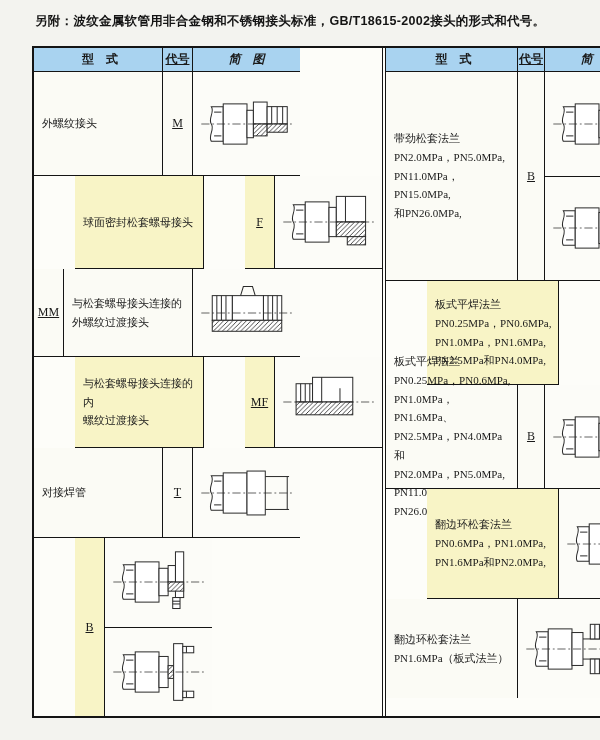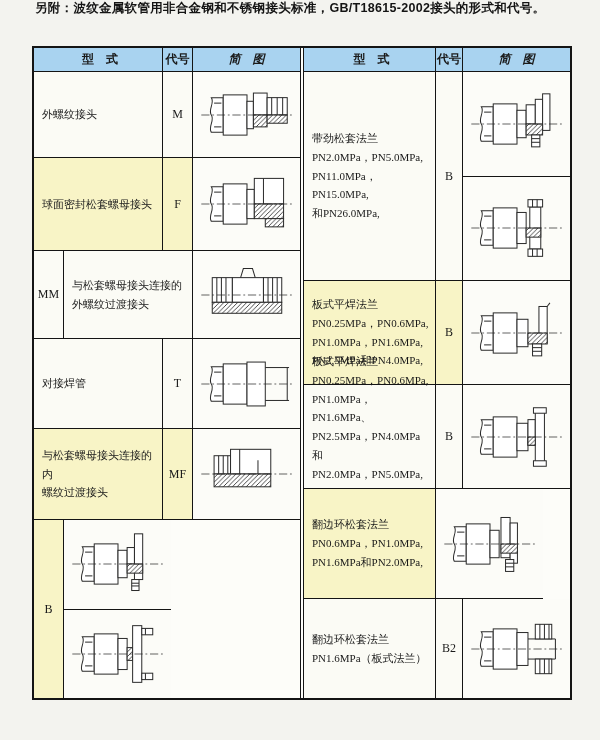--- a/index.html
+++ b/index.html
@@ -3,21 +3,21 @@
 <meta charset="utf-8">
 <style>
   html,body{margin:0;padding:0;}
   body{
     width:600px;height:740px;position:relative;overflow:hidden;
     background:#f3f3ef;
     font-family:"Liberation Serif","DejaVu Serif",serif;
     color:#1a1a1a;
   }
   .title{
-    position:absolute;left:35px;top:0;width:540px;
+    position:absolute;left:35px;top:13px;width:540px;
     font-family:"Liberation Sans","DejaVu Sans",sans-serif;
     font-weight:bold;font-size:12.5px;letter-spacing:.3px;color:#141414;
   }
   .tbl{
     position:absolute;left:32px;top:46px;
     display:flex;border:2px solid #141414;background:#fdfdf9;
   }
   .half{display:flex;flex-direction:column;}
   .vdivider{width:2px;background:#fdfdf9;border-left:1.6px solid #141414;border-right:1.6px solid #141414;}
   .hrow{display:flex;}
@@ -30,34 +30,35 @@
   .hrow.bottom .c{border-bottom:none;}
   .type{
     width:129px;display:flex;align-items:center;
     padding:3px 4px 3px 8px;font-size:11px;line-height:1.7;
     white-space:pre-line;
   }
   .right .type{width:132px;}
   .code{
     width:30px;display:flex;align-items:center;justify-content:center;
     font-size:12px;
+    text-decoration:underline;
   }
   .right .code{width:27px;}
   .diag{
     width:107px;background:#fcfcf8;padding:0;
     display:flex;flex-direction:column;align-items:stretch;justify-content:center;font-style:italic;
   }
   .dwrap{flex:1;display:flex;align-items:center;justify-content:center;min-height:0;}
   .dwrap + .dwrap{border-top:1.2px solid #141414;}
   .header .c{
     height:24px;background:#a9d3f0;
     display:flex;align-items:center;justify-content:center;
     font-weight:bold;font-size:12px;border-bottom:1.6px solid #141414;
   }
-  .hl .type,.hl .code{background:#f8f4c6;}
+  .hl .type,.hl .code{background:#f8f4c6;margin-left:41px;}
   svg{display:block;}
 </style>
 </head>
 <body>
 
 <svg width="0" height="0" style="position:absolute">
   <defs>
     <pattern id="hatchp" width="5" height="5" patternUnits="userSpaceOnUse">
       <rect width="5" height="5" fill="#fff"></rect>
       <path d="M0 5 L5 0" stroke="#3a3a3a" stroke-width="1"></path>
@@ -69,21 +70,21 @@
 
 <div class="tbl">
 
   <div class="half left">
     <div class="hrow header">
       <div class="c type">型　式</div>
       <div class="c code">代号</div>
       <div class="c diag last">简　图</div>
     </div>
 
-    <div class="hrow" style="height:86px">
+    <div class="hrow" style="height:104px">
       <div class="c type">外螺纹接头</div>
       <div class="c code">M</div>
       <div class="c diag last">
         <div class="dwrap">
             <svg viewBox="0 0 104 70" width="96" height="64">
               <g stroke="#2a2a2a" stroke-width="1.1" fill="none">
                 <path d="M26 16 H13 C17 22 9 29 13 35 C17 41 9 48 13 54 H26 Z" fill="#fff"></path>
                 <rect x="26" y="13" width="26" height="44" fill="#fff"></rect>
                 <line x1="16" y1="22" x2="24" y2="22"></line>
                 <line x1="16" y1="48" x2="24" y2="48"></line>
@@ -144,58 +145,58 @@
                 <line x1="80" y1="16" x2="80" y2="43"></line>
                 <line x1="85" y1="16" x2="85" y2="43"></line>
                 <rect x="14" y="43" width="76" height="12" fill="url(#hatchp)"></rect>
                 <line x1="2" y1="35" x2="102" y2="35" stroke-width="0.8" stroke-dasharray="9 3 2 3"></line>
               </g>
             </svg>
           </div>
       </div>
     </div>
 
-    <div class="hrow" style="height:90px">
-      <div class="c type">对接焊管</div>
-      <div class="c code">T</div>
-      <div class="c diag last">
-        <div class="dwrap">
-            <svg viewBox="0 0 104 70" width="96" height="64">
-              <g stroke="#2a2a2a" stroke-width="1.1" fill="none">
-                <path d="M26 16 H13 C17 22 9 29 13 35 C17 41 9 48 13 54 H26 Z" fill="#fff"></path>
-                <rect x="26" y="13" width="26" height="44" fill="#fff"></rect>
-                <line x1="16" y1="22" x2="24" y2="22"></line>
-                <line x1="16" y1="48" x2="24" y2="48"></line>
-                <rect x="52" y="11" width="20" height="48" fill="#fff"></rect>
-                <line x1="72" y1="17" x2="98" y2="17"></line>
-                <line x1="72" y1="53" x2="98" y2="53"></line>
-                <line x1="96" y1="17" x2="96" y2="53"></line>
-                <line x1="2" y1="35" x2="102" y2="35" stroke-width="0.8" stroke-dasharray="9 3 2 3"></line>
-              </g>
-            </svg>
-          </div>
-      </div>
-    </div>
-
     <div class="hrow hl" style="height:91px">
       <div class="c type">与松套螺母接头连接的内
 螺纹过渡接头</div>
       <div class="c code">MF</div>
       <div class="c diag last">
         <div class="dwrap">
             <svg viewBox="0 0 104 70" width="96" height="64">
               <g stroke="#2a2a2a" stroke-width="1.1" fill="none">
                 <rect x="16" y="15" width="18" height="20" fill="#fff"></rect>
                 <line x1="21" y1="15" x2="21" y2="35"></line>
                 <line x1="26" y1="15" x2="26" y2="35"></line>
                 <line x1="31" y1="15" x2="31" y2="35"></line>
                 <rect x="34" y="8" width="44" height="27" fill="#fff"></rect>
                 <line x1="44" y1="8" x2="44" y2="35"></line>
                 <line x1="64" y1="20" x2="64" y2="35"></line>
                 <rect x="16" y="35" width="62" height="14" fill="url(#hatchp)"></rect>
+                <line x1="2" y1="35" x2="102" y2="35" stroke-width="0.8" stroke-dasharray="9 3 2 3"></line>
+              </g>
+            </svg>
+          </div>
+      </div>
+    </div>
+
+    <div class="hrow" style="height:90px">
+      <div class="c type">对接焊管</div>
+      <div class="c code">T</div>
+      <div class="c diag last">
+        <div class="dwrap">
+            <svg viewBox="0 0 104 70" width="96" height="64">
+              <g stroke="#2a2a2a" stroke-width="1.1" fill="none">
+                <path d="M26 16 H13 C17 22 9 29 13 35 C17 41 9 48 13 54 H26 Z" fill="#fff"></path>
+                <rect x="26" y="13" width="26" height="44" fill="#fff"></rect>
+                <line x1="16" y1="22" x2="24" y2="22"></line>
+                <line x1="16" y1="48" x2="24" y2="48"></line>
+                <rect x="52" y="11" width="20" height="48" fill="#fff"></rect>
+                <line x1="72" y1="17" x2="98" y2="17"></line>
+                <line x1="72" y1="53" x2="98" y2="53"></line>
+                <line x1="96" y1="17" x2="96" y2="53"></line>
                 <line x1="2" y1="35" x2="102" y2="35" stroke-width="0.8" stroke-dasharray="9 3 2 3"></line>
               </g>
             </svg>
           </div>
       </div>
     </div>
 
     <div class="hrow bottom hl" style="height:178px">
       <div class="c code">B</div>
       <div class="c diag last">
@@ -376,21 +377,20 @@
                 <line x1="2" y1="35" x2="102" y2="35" stroke-width="0.8" stroke-dasharray="9 3 2 3"></line>
               </g>
             </svg>
           </div>
       </div>
     </div>
 
     <div class="hrow bottom" style="height:99px">
       <div class="c type">翻边环松套法兰
 PN1.6MPa（板式法兰）</div>
-      <div class="c code">B2</div>
       <div class="c diag last">
         <div class="dwrap">
             <svg viewBox="0 0 104 70" width="96" height="64">
               <g stroke="#2a2a2a" stroke-width="1.1" fill="none">
                 <path d="M26 16 H13 C17 22 9 29 13 35 C17 41 9 48 13 54 H26 Z" fill="#fff"></path>
                 <rect x="26" y="13" width="26" height="44" fill="#fff"></rect>
                 <line x1="16" y1="22" x2="24" y2="22"></line>
                 <line x1="16" y1="48" x2="24" y2="48"></line>
                 <rect x="52" y="17" width="12" height="36" fill="#fff"></rect>
                 <line x1="64" y1="24" x2="94" y2="24"></line>

